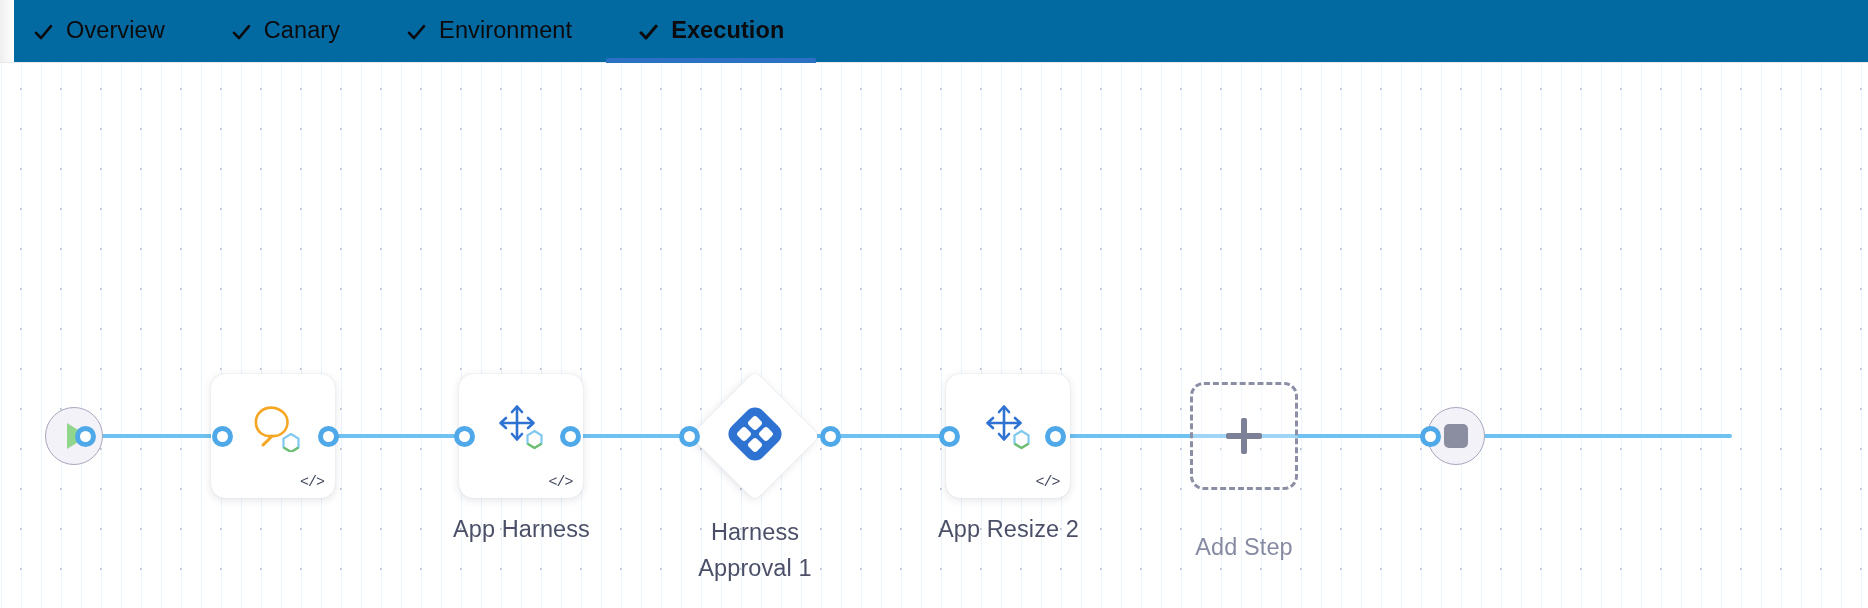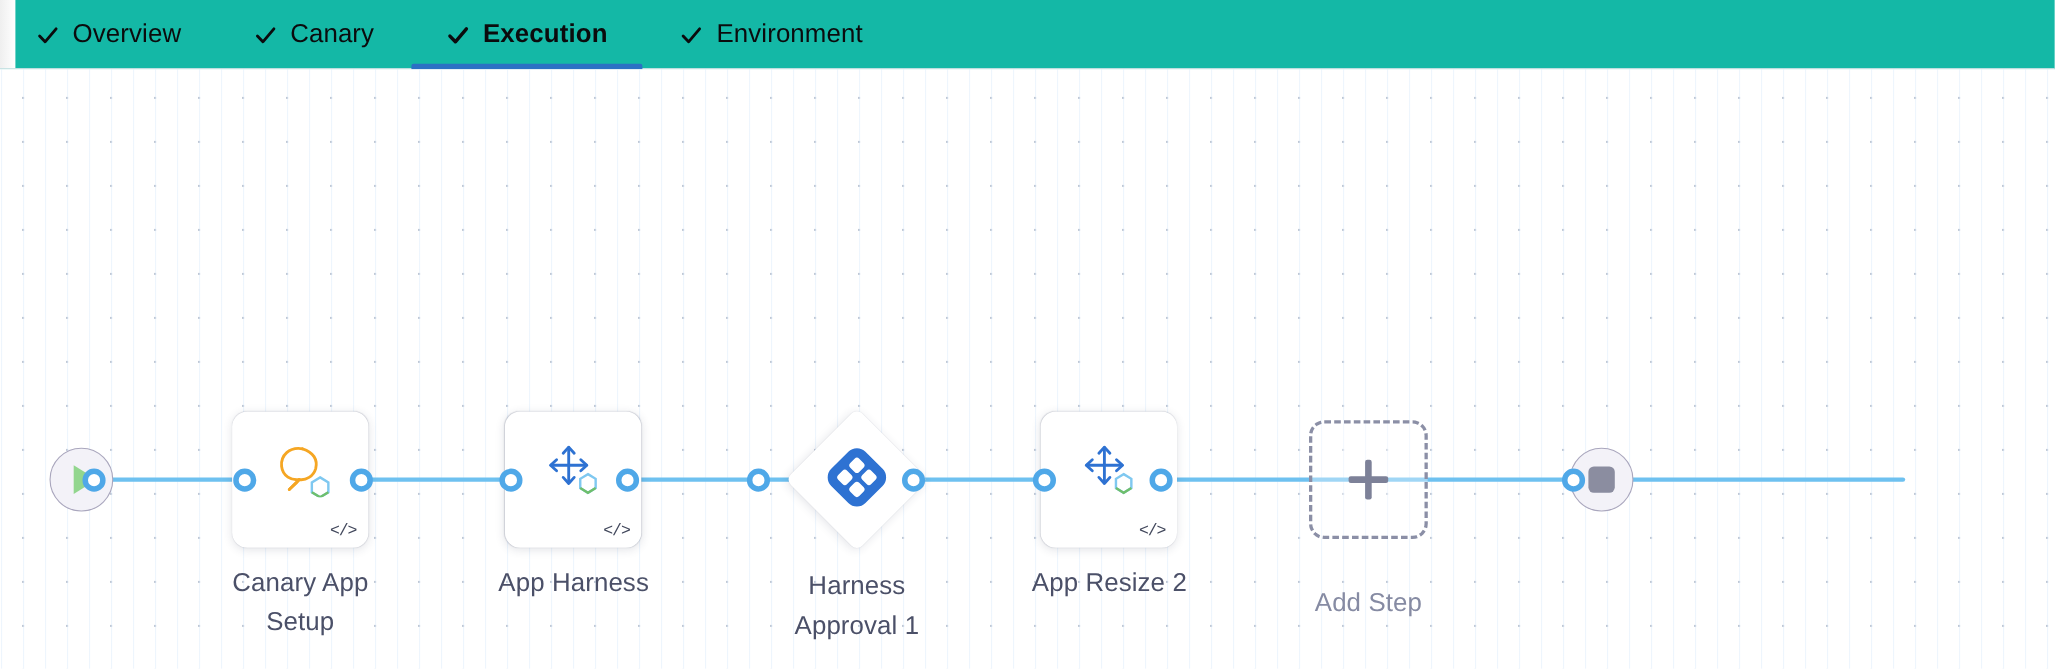--- a/index.html
+++ b/index.html
@@ -10,21 +10,21 @@
     overflow: hidden;
     font-family: "Liberation Sans", sans-serif;
     background: #ffffff;
   }
 
   
   .tabbar {
     position: relative;
     width: 1868px;
     height: 63px;
-    background: #14b8a6;
+    background: #0369a1;
     display: flex;
     align-items: center;
     padding-left: 34px;
     border-bottom: 1px solid #e8e8ed;
   }
   .tabbar::before {
     content: "";
     position: absolute;
     left: 0; top: 0; bottom: 0;
     width: 14px;
@@ -227,36 +227,36 @@
 
   <div class="tab">
     <span class="tab-check">
       <svg width="19" height="19" viewBox="0 0 19 19">
           <path d="M2 9.8 L7 15 L17 3.2" fill="none" stroke="#0b0b0d" stroke-width="2.6" stroke-linecap="round" stroke-linejoin="round"></path>
         </svg>
     </span>
     <span class="tab-label">Canary</span>
   </div>
 
+  <div class="tab">
+    <span class="tab-check">
+      <svg width="19" height="19" viewBox="0 0 19 19">
+          <path d="M2 9.8 L7 15 L17 3.2" fill="none" stroke="#0b0b0d" stroke-width="2.6" stroke-linecap="round" stroke-linejoin="round"></path>
+        </svg>
+    </span>
+    <span class="tab-label">Environment</span>
+  </div>
+
   <div class="tab active">
     <span class="tab-check">
       <svg width="19" height="19" viewBox="0 0 19 19">
           <path d="M2 9.8 L7 15 L17 3.2" fill="none" stroke="#0b0b0d" stroke-width="3.1" stroke-linecap="round" stroke-linejoin="round"></path>
         </svg>
     </span>
     <span class="tab-label">Execution</span>
-  </div>
-
-  <div class="tab">
-    <span class="tab-check">
-      <svg width="19" height="19" viewBox="0 0 19 19">
-          <path d="M2 9.8 L7 15 L17 3.2" fill="none" stroke="#0b0b0d" stroke-width="2.6" stroke-linecap="round" stroke-linejoin="round"></path>
-        </svg>
-    </span>
-    <span class="tab-label">Environment</span>
   </div>
 
 
 </div>
 
 <div class="canvas">
 
   <div class="rail"></div>
 
   <div class="node" style="left:45px; top:344px;">
@@ -274,22 +274,20 @@
           <path d="M30 6 C40 9 44 16 42 24 C40 31 33 35 27 34" fill="none" stroke="#f5a623" stroke-width="2.6" stroke-linecap="round" stroke-linejoin="round"></path>
           <path d="M27 34 C24 38 20 41 18 43" fill="none" stroke="#f5a623" stroke-width="2.6" stroke-linecap="round"></path>
           <g transform="translate(37,32)">
             <polygon points="9,0 16.5,4.5 16.5,13.5 9,18 1.5,13.5 1.5,4.5" fill="none" stroke="#7fc8f0" stroke-width="2.2"></polygon>
             <path d="M1.5,13.5 L9,18 L16.5,13.5" fill="none" stroke="#6fbf6b" stroke-width="2.2"></path>
           </g>
         </svg>
       </div>
       <span class="code-badge">&lt;/&gt;</span>
     </div>
-    <div class="caption">Canary App
-Setup</div>
   </div>
   <div class="dot" style="left:212px;"></div>
   <div class="dot" style="left:318px;"></div>
 
   <div class="node" style="left:453px; top:311px;">
     <div class="card">
       <div class="glyph">
         <svg width="56" height="52" viewBox="0 0 56 52">
           <g stroke="#2e72d2" stroke-width="2.6" stroke-linecap="round" stroke-linejoin="round" fill="none">
             <path d="M24 6 V38"></path>
@@ -305,21 +303,21 @@
           </g>
         </svg>
       </div>
       <span class="code-badge">&lt;/&gt;</span>
     </div>
     <div class="caption">App Harness</div>
   </div>
   <div class="dot" style="left:454px;"></div>
   <div class="dot" style="left:560px;"></div>
 
-  <div class="node" style="left:714px; top:308px;">
+  <div class="node" style="left:690px; top:308px;">
     <div class="diamond-wrap">
       <div class="glyph">
         <svg width="56" height="56" viewBox="0 0 56 56">
           <g transform="rotate(45 28 28)">
             <rect x="6" y="6" width="44" height="44" rx="11" fill="#2e72d2"></rect>
             <rect x="14.5" y="14.5" width="11.5" height="11.5" rx="3" fill="#ffffff"></rect>
             <rect x="30" y="14.5" width="11.5" height="11.5" rx="3" fill="#ffffff"></rect>
             <rect x="14.5" y="30" width="11.5" height="11.5" rx="3" fill="#ffffff"></rect>
             <rect x="30" y="30" width="11.5" height="11.5" rx="3" fill="#ffffff"></rect>
           </g>

